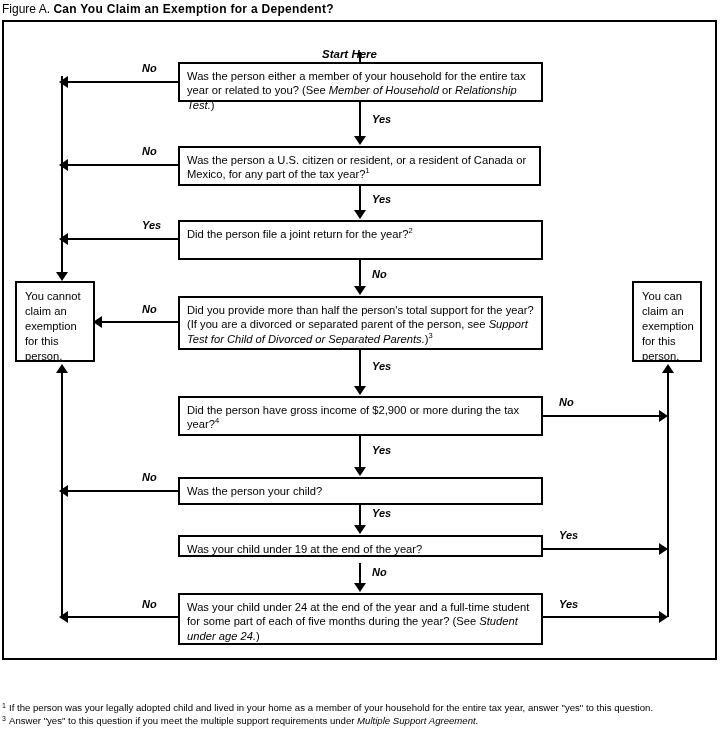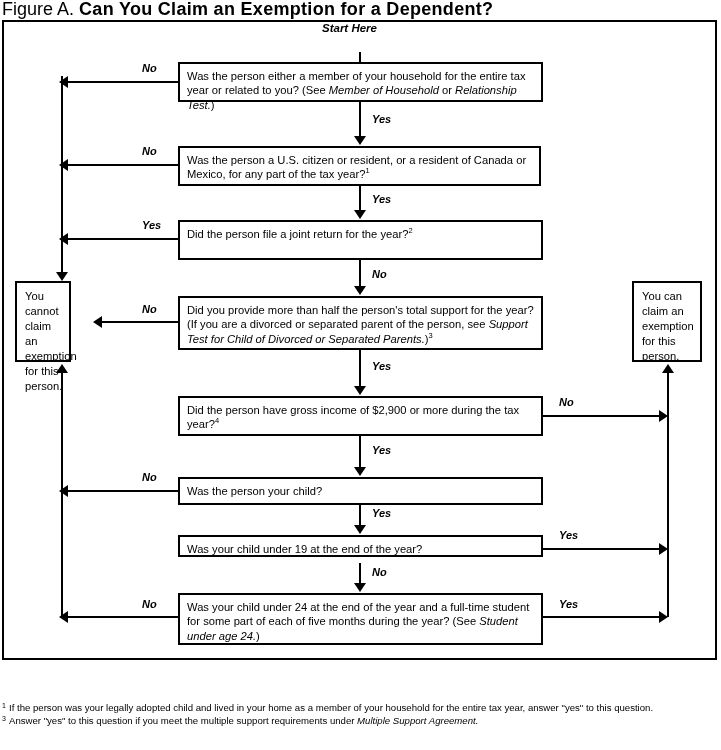--- a/index.html
+++ b/index.html
@@ -1,20 +1,20 @@
 <!DOCTYPE html>
 <html><head>
 <meta charset="utf-8">
 <style>
   html,body{margin:0;padding:0;background:#fff;}
   body{width:721px;height:750px;font-family:"Liberation Sans",sans-serif;color:#000;-webkit-font-smoothing:none;}
   #page{position:relative;width:721px;height:750px;overflow:hidden;}
 
   
-  .caption{position:absolute;left:2px;top:2px;font-size:18px;line-height:14px;white-space:nowrap;}
+  .caption{position:absolute;left:2px;top:2px;font-size:12px;line-height:14px;white-space:nowrap;}
   .caption .lbl{font-weight:400;}
   .caption .ttl{font-weight:bold;letter-spacing:.3px;}
 
   
   .frame{position:absolute;left:2px;top:20px;width:715px;height:640px;border:2px solid #000;box-sizing:border-box;}
 
   
   .box{position:absolute;border:2px solid #000;box-sizing:border-box;background:#fff;
        font-size:11.2px;line-height:14.4px;padding:5px 7px 13px 7px;z-index:4;}
   .box .it{font-style:italic;}
@@ -47,21 +47,21 @@
 
 <div id="page">
 
   <div class="caption">
     <span class="lbl">Figure A.</span>
     <span class="ttl">Can You Claim an Exemption for a Dependent?</span>
   </div>
 
   <div class="frame"></div>
 
-  <div class="start" style="left:322px;top:22px;text-align:right;">Start Here</div>
+  <div class="start" style="left:322px;top:48px;text-align:right;">Start Here</div>
   <div class="vl" style="left:359px;top:52px;height:12px;"></div>
 
   <div class="box" style="left:178px;top:62px;width:365px;height:40px;">
     <span>Was the person either a member of your household for the entire tax year or related to you? (See </span><span class="it">Member of Household</span><span> or </span><span class="it">Relationship Test.</span><span>)</span>
   </div>
 
   <div class="box" style="left:178px;top:146px;width:363px;height:40px;">
     <span>Was the person a U.S. citizen or resident, or a resident of Canada or Mexico, for any part of the tax year?</span><sup>1</sup>
   </div>
 
@@ -82,21 +82,21 @@
   </div>
 
   <div class="box" style="left:178px;top:535px;width:365px;height:16px;">
     <span>Was your child under 19 at the end of the year?</span>
   </div>
 
   <div class="box" style="left:178px;top:593px;width:365px;height:52px;">
     <span>Was your child under 24 at the end of the year and a full-time student for some part of each of five months during the year? (See </span><span class="it">Student under age 24.</span><span>)</span>
   </div>
 
-  <div class="term" style="left:15px;top:281px;width:56px;height:81px;">You cannot claim an exemption for this person.</div>
+  <div class="term" style="left:15px;top:281px;width:80px;height:81px;">You cannot claim an exemption for this person.</div>
   <div class="term" style="left:632px;top:281px;width:70px;height:81px;">You can claim an exemption for this person.</div>
 
   <div class="vl" style="left:61px;top:76px;height:200px;"></div>
   <div class="ar ar-d" style="left:56px;top:272px;"></div>
 
   <div class="vl" style="left:61px;top:372px;height:245px;"></div>
   <div class="ar ar-u" style="left:56px;top:364px;"></div>
 
   <div class="vl" style="left:667px;top:372px;height:245px;"></div>
   <div class="ar ar-u" style="left:662px;top:364px;"></div>

